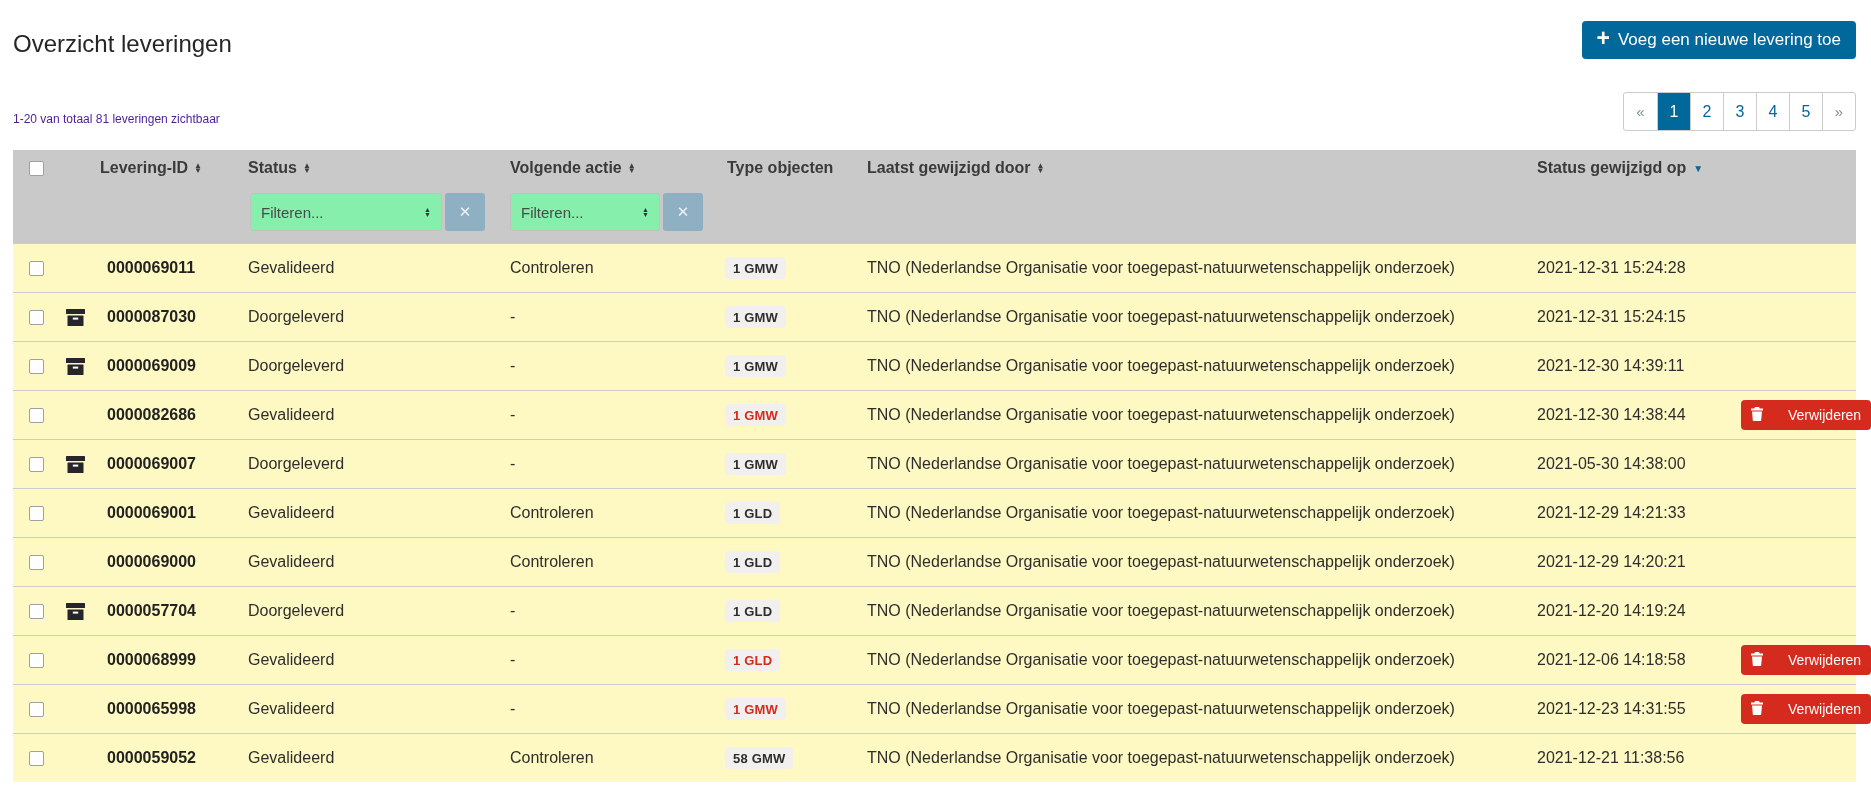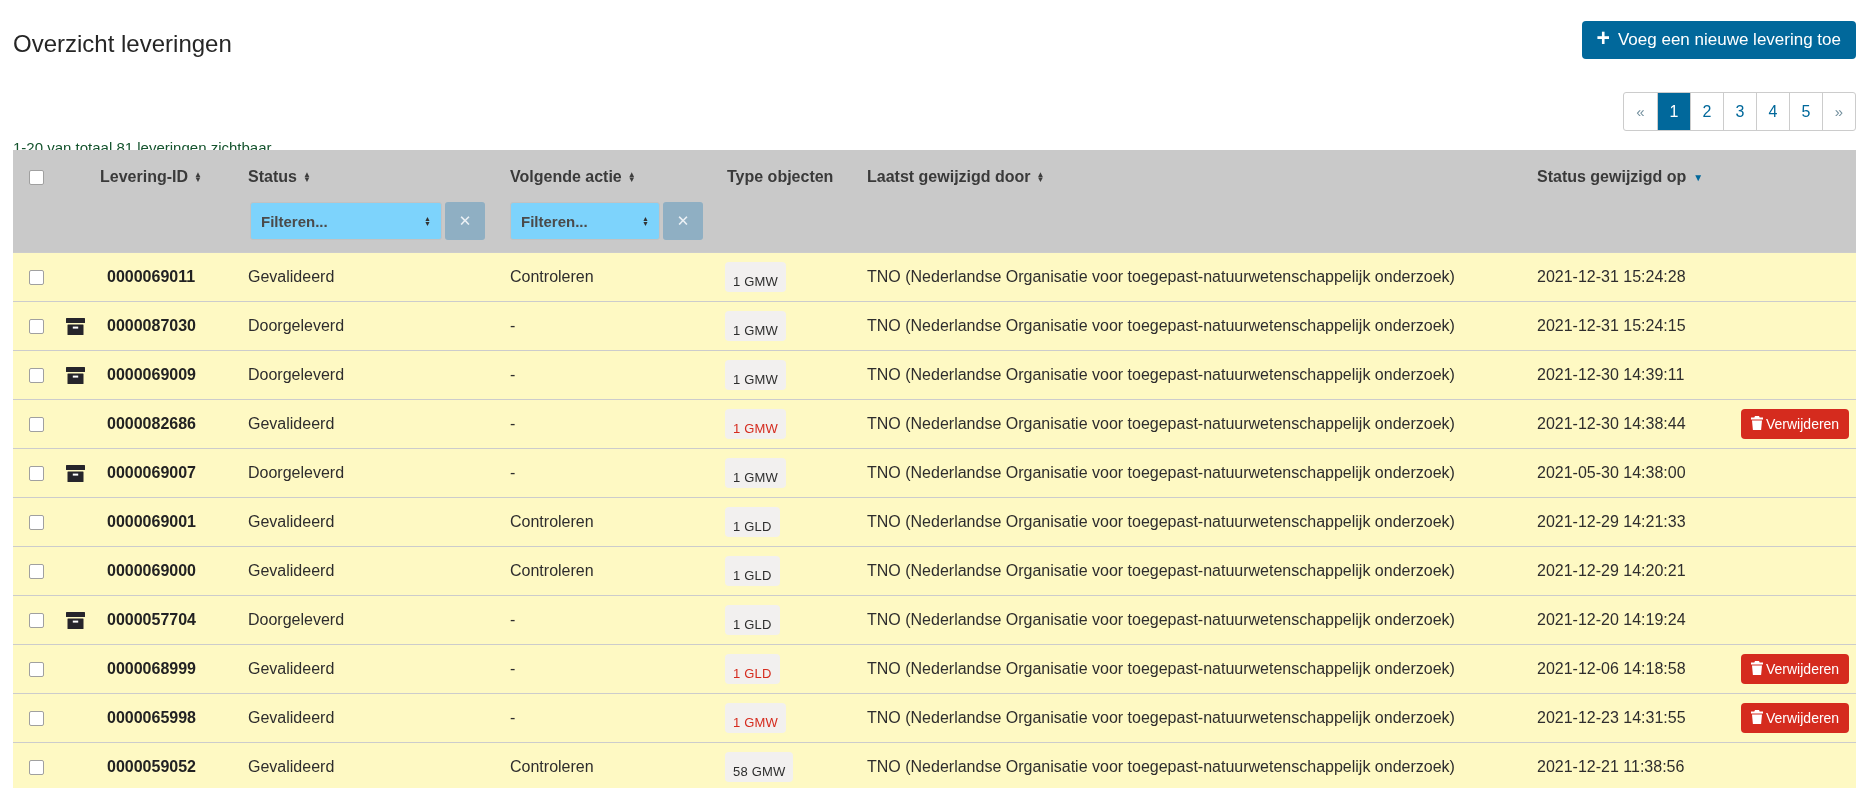--- a/index.html
+++ b/index.html
@@ -12,67 +12,67 @@
     width:1871px;height:788px;position:relative;overflow:hidden;background:#fff;
     font-family:"Liberation Sans","DejaVu Sans",sans-serif;color:var(--text);
   }
   .title{position:absolute;left:13px;top:14px;font-size:24px;font-weight:400;color:#262626;}
   .add-btn{
     position:absolute;right:15px;top:21px;height:38px;display:flex;align-items:center;
     background:var(--primary);color:#fff;border:none;border-radius:4px;font-size:17px;
     padding:0 15px;cursor:pointer;font-family:inherit;
   }
   .add-btn .plus{font-size:23px;font-weight:700;margin-right:8px;margin-top:-3px;}
-  .summary{position:absolute;left:13px;top:112px;font-size:15px;color:#14532d;margin-top:27px;}
+  .summary{position:absolute;left:13px;top:112px;font-size:12px;color:#4c1d95;}
   .pagination{
     position:absolute;right:15px;top:92px;display:flex;border:1px solid var(--border);
     border-radius:3px;overflow:hidden;background:#fff;
   }
   .pcell{
     width:33px;height:37px;display:flex;align-items:center;justify-content:center;
     font-size:16px;color:var(--primary);border-left:1px solid var(--border);cursor:pointer;user-select:none;
   }
   .pcell:first-child{border-left:none;}
   .pcell.active{background:var(--primary);color:#fff;}
   .pcell.arrow{color:var(--muted-arrow);font-size:15px;}
   .table{position:absolute;left:13px;top:150px;width:1843px;}
   .grid{display:grid;grid-template-columns:44px 43px 148px 262px 212px 145px 670px 199px 120px;}
-  .thead{background:var(--header-bg);padding:11px 0 12px;}
+  .thead{background:var(--header-bg);padding:2px 0 12px;}
   .hrow{align-items:center;height:32px;}
   .hl{font-size:16px;font-weight:700;color:#3a3a3a;display:flex;align-items:center;cursor:pointer;}
   .sort{display:inline-flex;flex-direction:column;margin-left:6px;}
   .sort span{font-size:8px;line-height:5.5px;color:#3d3d3d;}
   .sortdesc{color:var(--primary);font-size:10px;margin-left:7px;}
   .frow{height:38px;margin-top:9px;align-items:stretch;}
   .fwrap{display:flex;align-items:stretch;height:38px;}
   .fselect{
-    display:flex;align-items:center;justify-content:space-between;background:#7dd3fc;
-    border:1px solid #c2c2c2;border-radius:3px;padding:0 10px;font-size:15px;color:#4a4a4a;cursor:pointer;font-weight:bold;
+    display:flex;align-items:center;justify-content:space-between;background:#86efac;
+    border:1px solid #c2c2c2;border-radius:3px;padding:0 10px;font-size:15px;color:#4a4a4a;cursor:pointer;
   }
   .fselect.w-status{width:192px;margin-left:2px;}
   .fselect.w-next{width:150px;}
   .fselect .sort{margin-left:10px;}
   .fselect .sort span{font-size:7px;line-height:5px;color:#333;}
   .fclear{
     width:40px;border:none;background:var(--filter-clear);color:#edf2f6;border-radius:3px;
     margin-left:3px;font-size:15px;font-weight:700;cursor:pointer;font-family:inherit;
   }
   .trow{height:49px;border-top:1px solid var(--border);align-items:center;font-size:16px;background:#fef9c3;}
   .c1{padding-left:16px;}
   .cb{width:15px;height:15px;appearance:none;-webkit-appearance:none;border:1px solid #a0a0a0;
       border-radius:2px;background:#fff;margin:0;cursor:pointer;display:block;}
   .c2{padding-left:9px;display:flex;align-items:center;}
   .c3{padding-left:7px;font-weight:700;color:#222;}
   .c6{padding-left:3px;}
   .c9{padding-left:5px;}
-  .badge{display:inline-block;background:var(--badge-bg);border-radius:4px;padding:12px 8px 3px;
-         font-size:13px;font-weight:400;color:#2d2d2d;letter-spacing:.2px;}
+  .badge{display:inline-block;background:var(--badge-bg);border-radius:4px;padding:4px 8px 3px;
+         font-size:13px;font-weight:700;color:#2d2d2d;letter-spacing:.2px;}
   .badge.alert{color:var(--danger);}
   .del{
-    display:inline-flex;align-items:center;gap:3px;background:var(--danger);color:#fff;border:none;
+    display:inline-flex;align-items:center;gap:25px;background:var(--danger);color:#fff;border:none;
     border-radius:4px;height:30px;padding:0 10px;font-size:14px;cursor:pointer;font-family:inherit;
   }
   .archive-svg{display:block;}
 </style>
 </head>
 <body>
 
 <h1 class="title">Overzicht leveringen</h1>
 
 <button class="add-btn">

